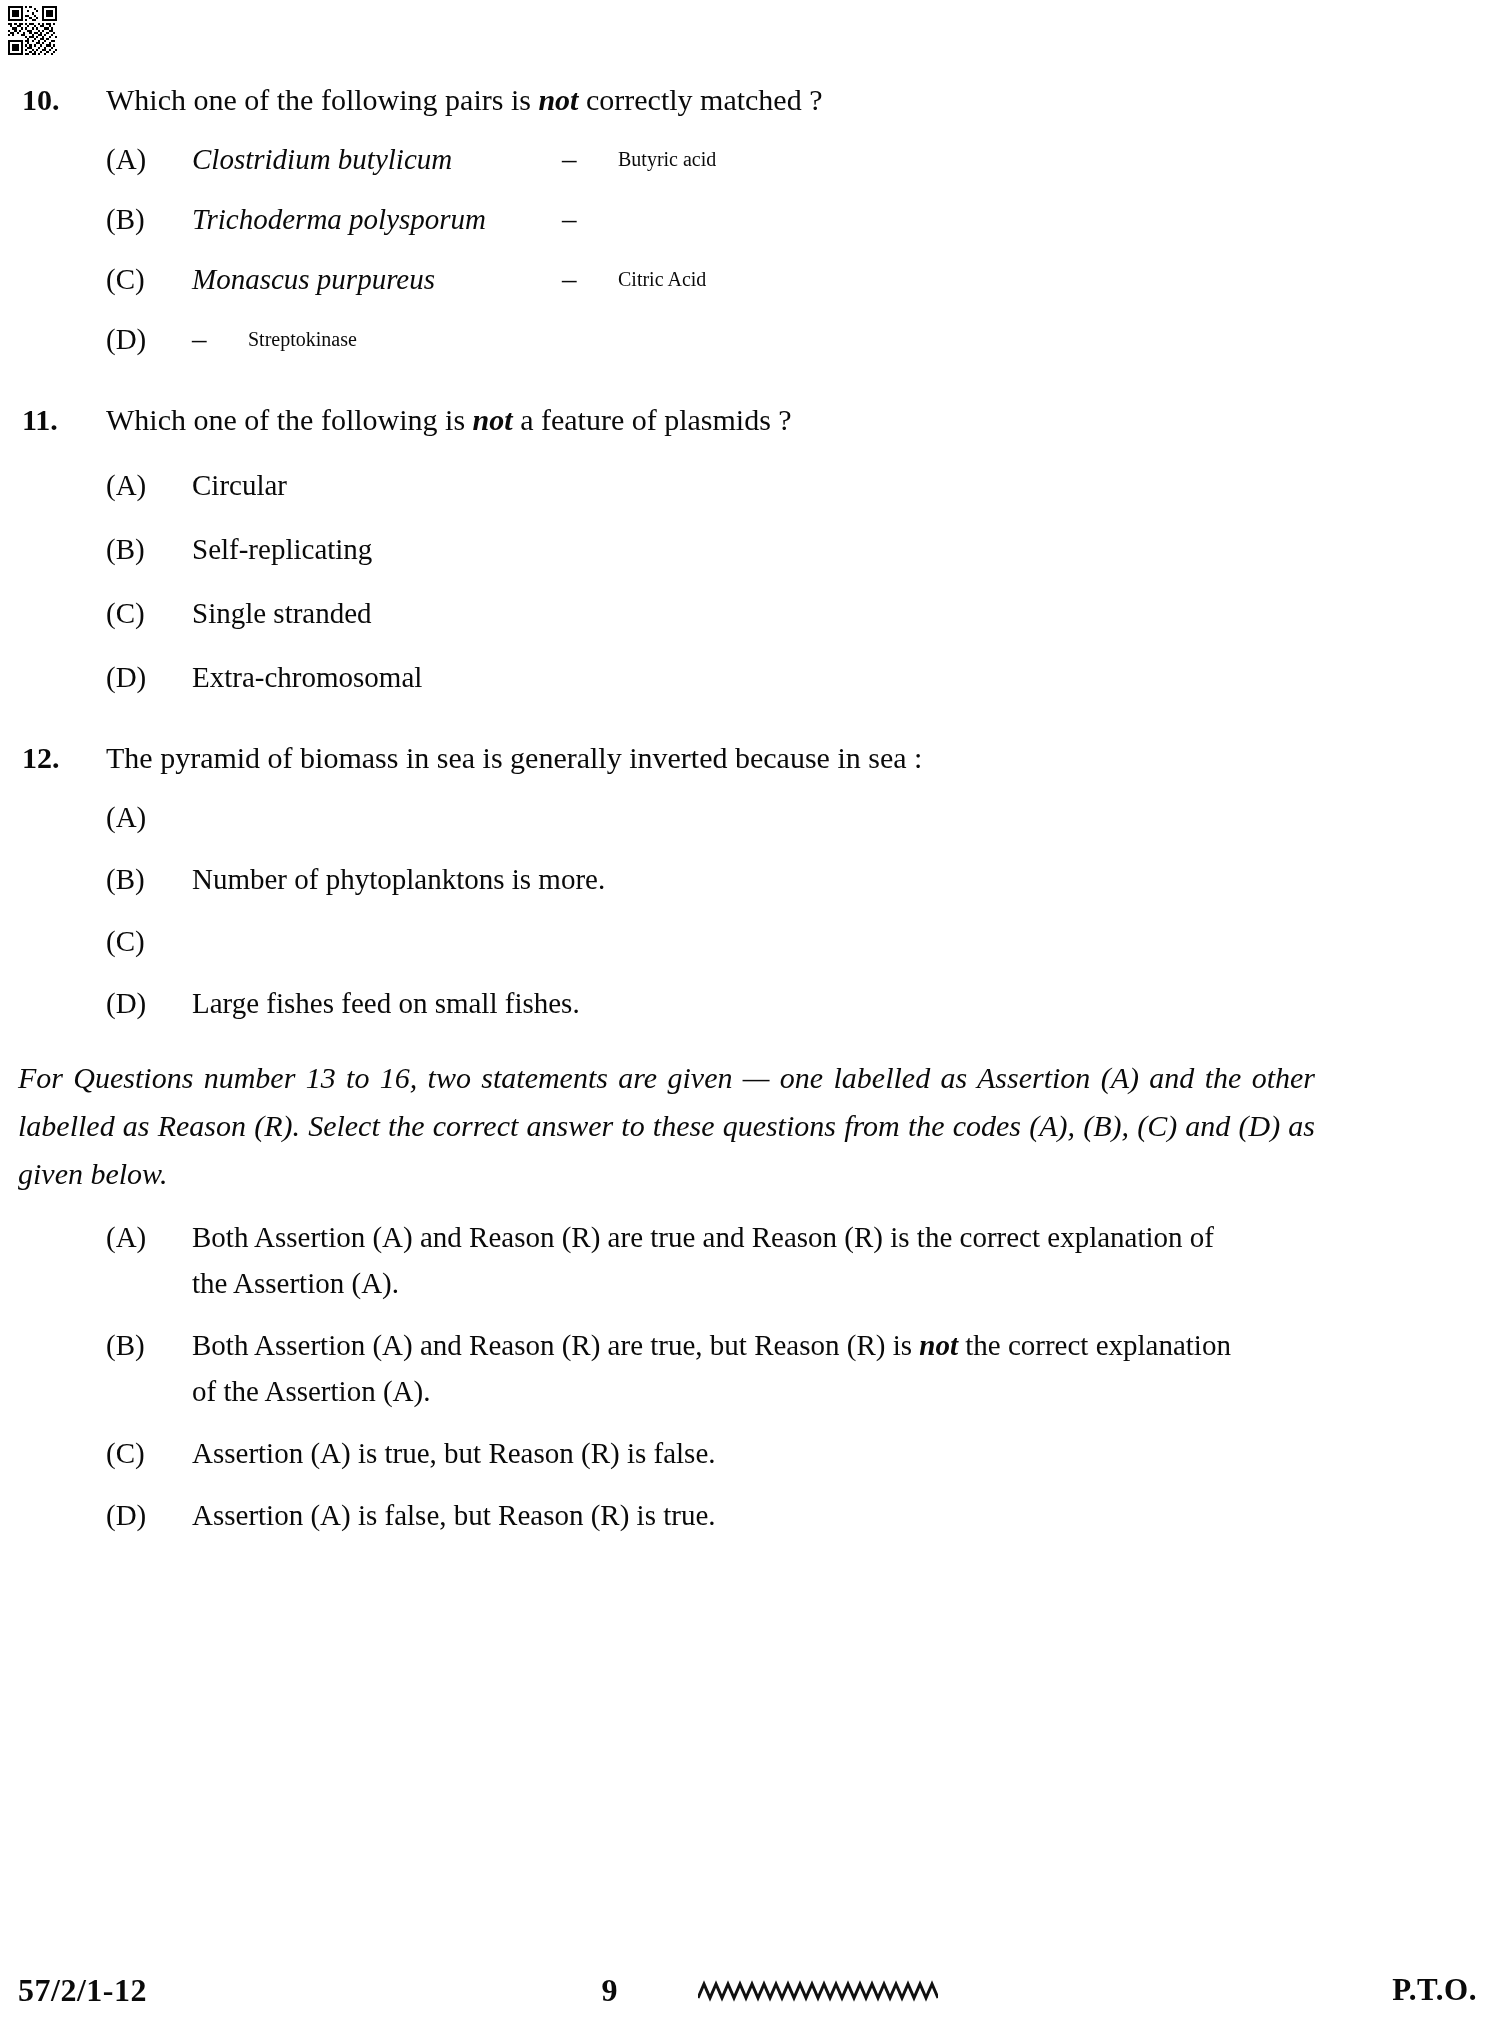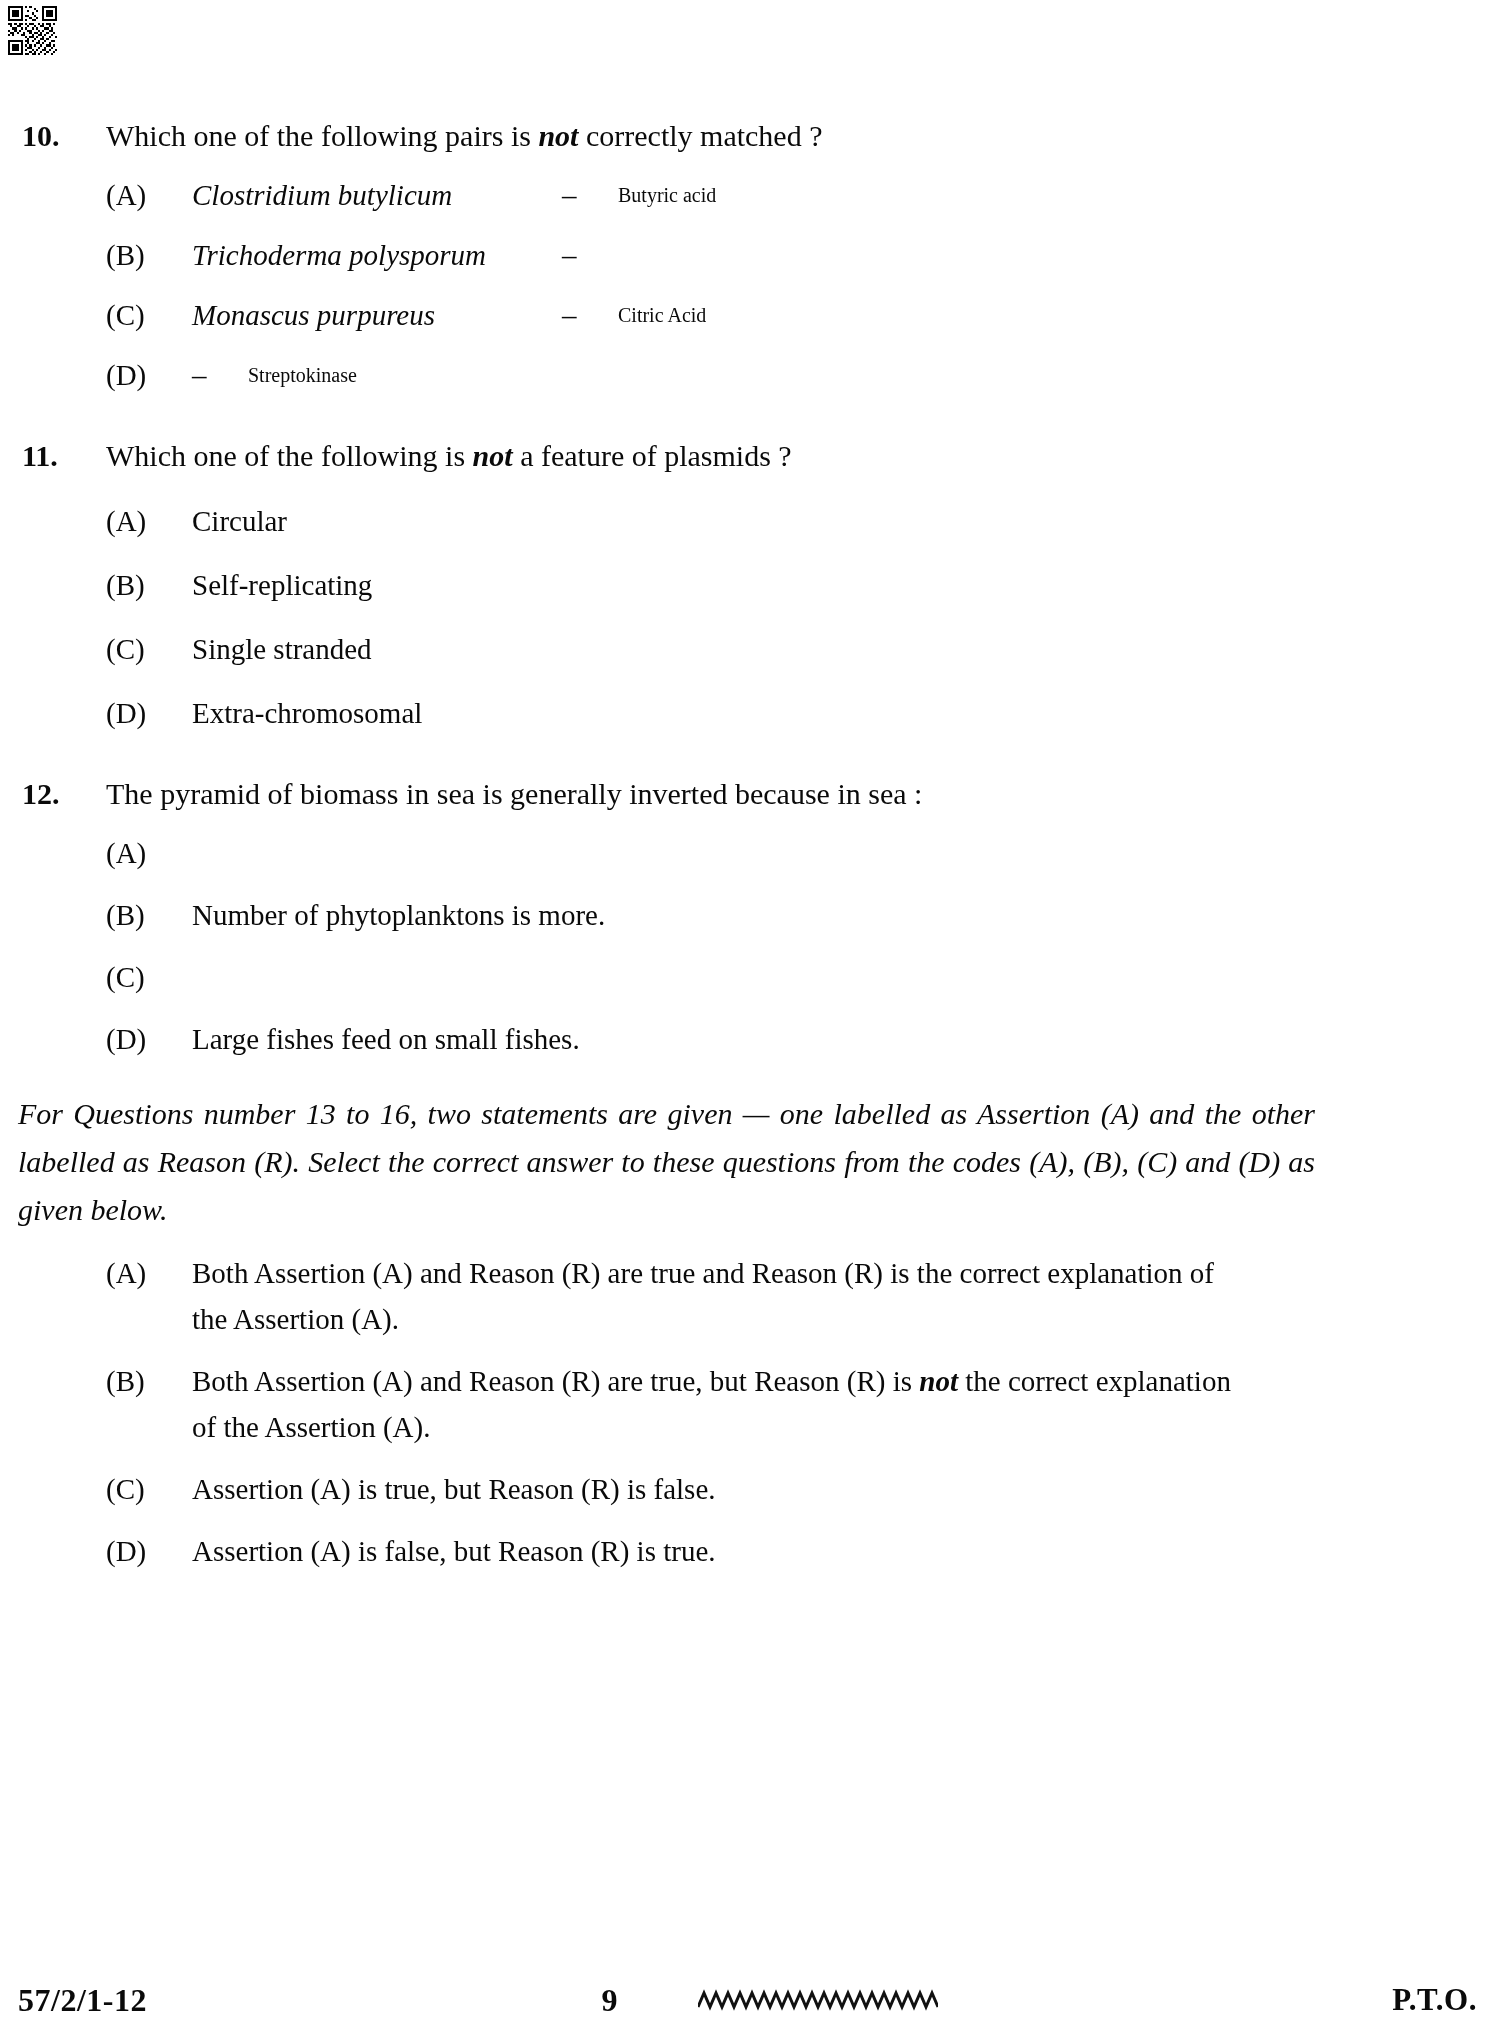--- a/index.html
+++ b/index.html
@@ -35,21 +35,20 @@
   .qr svg { display:block; width:62px; height:62px; }
 
   
   .content {
     position: absolute;
     left: 0;
     top: 78px;
     width: 1383px;
     padding: 0 60px 0 18px;
     box-sizing: border-box;
-    margin-top: 36px;
   }
 
   
   .qblock { margin-bottom: 0; }
 
   .qrow {
     display: flex;
     align-items: flex-start;
   }
   .qnum {
@@ -155,21 +154,21 @@
   
   .footer {
     position: absolute;
     left: 0;
     bottom: 6px;
     width: 1505px;
     height: 56px;
     box-sizing: border-box;
     padding: 0 28px 0 18px;
     display: flex;
-    align-items: center;
+    align-items: flex-start;
   }
   .footer-code {
     font-size: 32px;
     font-weight: bold;
     letter-spacing: 0.5px;
   }
   .footer-mid {
     flex: 1 1 auto;
     display: flex;
     align-items: center;

